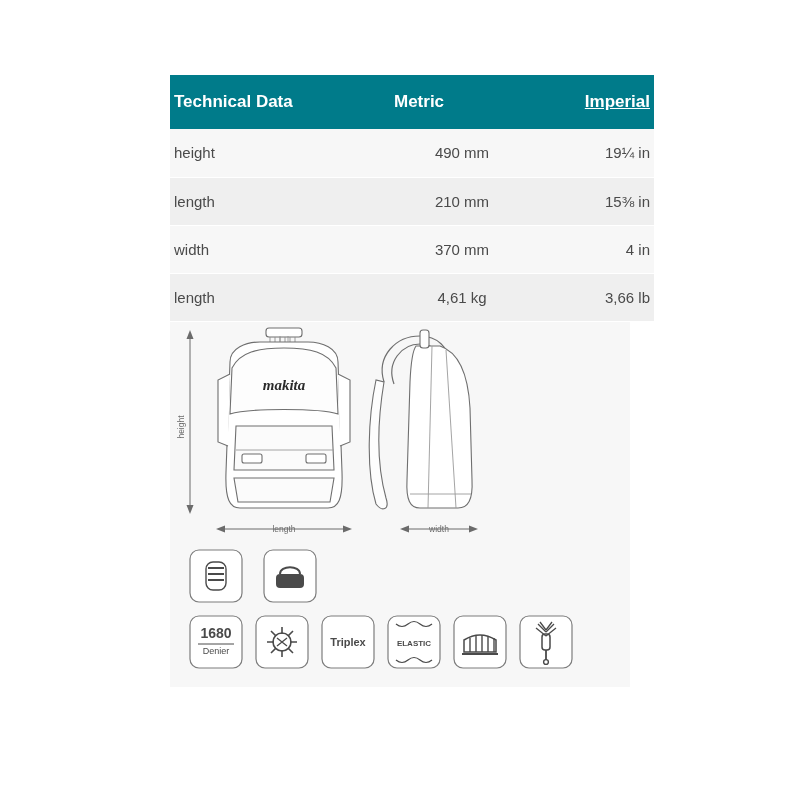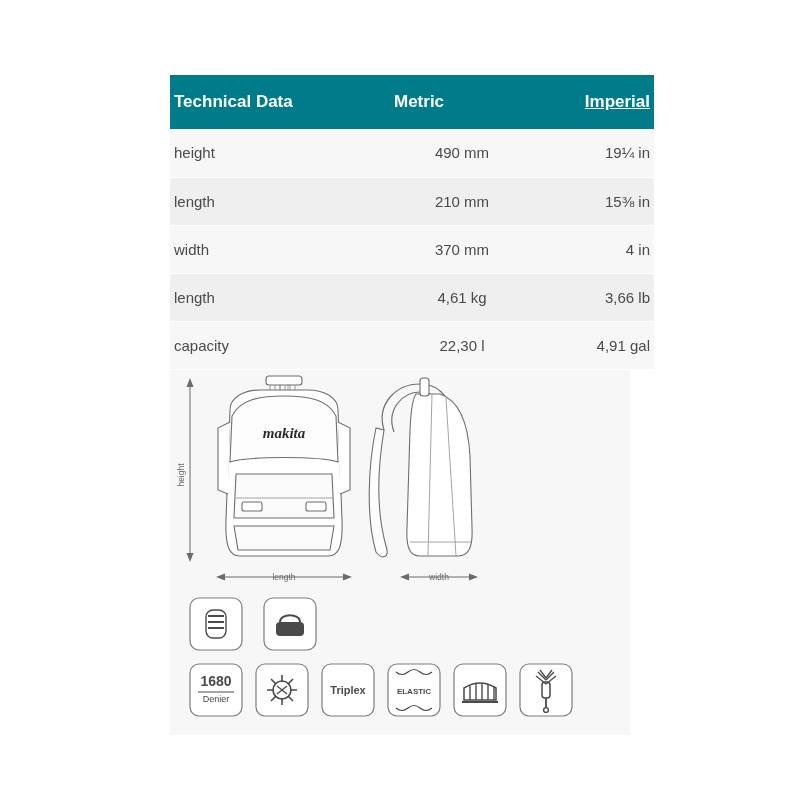--- a/index.html
+++ b/index.html
@@ -107,25 +107,20 @@
         <tr class="spec-row odd">
           <td class="c-label">width</td>
           <td class="c-metric">370 mm</td>
           <td class="c-imperial">4 in</td>
         </tr>
         <tr class="spec-row even">
           <td class="c-label">length</td>
           <td class="c-metric">4,61 kg</td>
           <td class="c-imperial">3,66 lb</td>
         </tr>
-        <tr class="spec-row odd">
-          <td class="c-label">capacity</td>
-          <td class="c-metric">22,30 l</td>
-          <td class="c-imperial">4,91 gal</td>
-        </tr>
       </tbody>
     </table>
 
     <div class="draw-panel">
       <svg width="460" height="365" viewBox="0 0 460 365" xmlns="http://www.w3.org/2000/svg">
 
         <g stroke="#6b6b6b" stroke-width="1" fill="none">
 
           <line x1="20" y1="14" x2="20" y2="186"></line>
           <polygon points="20,8 16.5,17 23.5,17" fill="#6b6b6b" stroke="none"></polygon>

